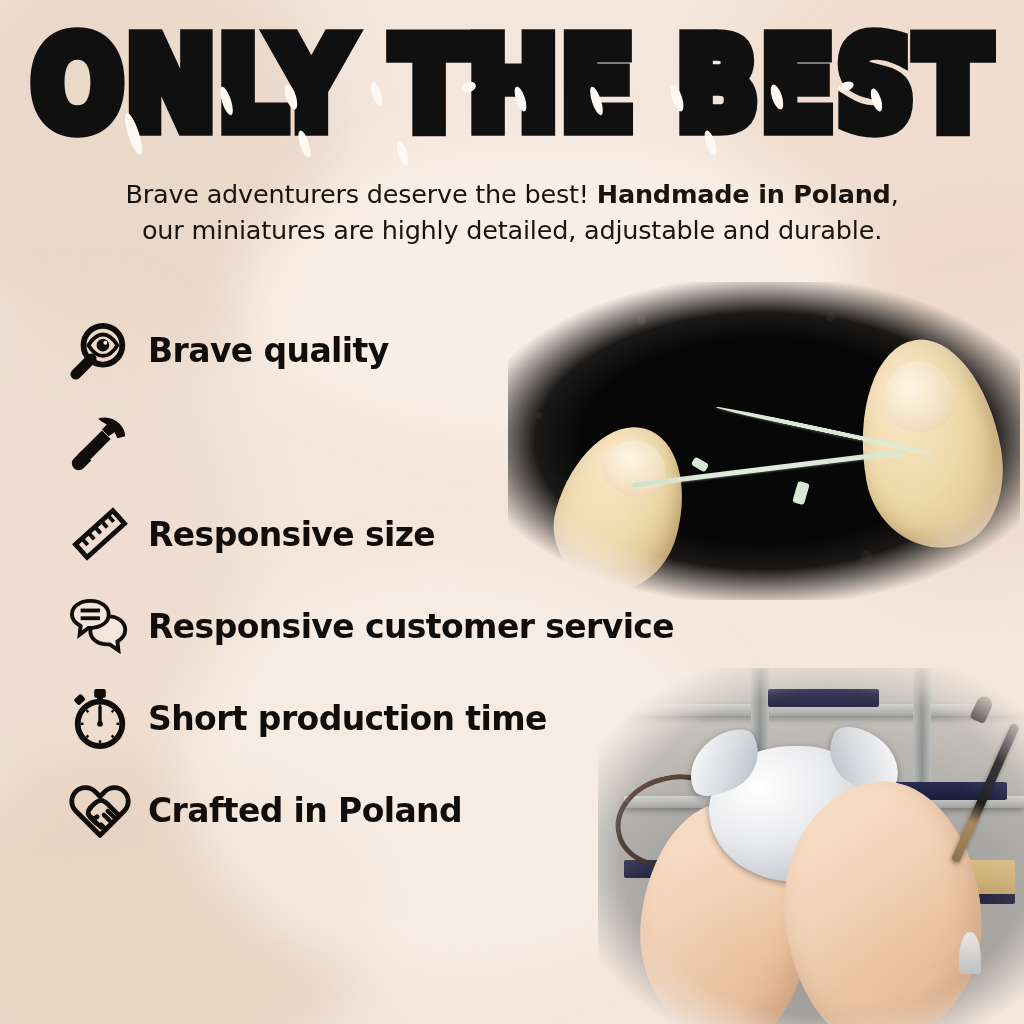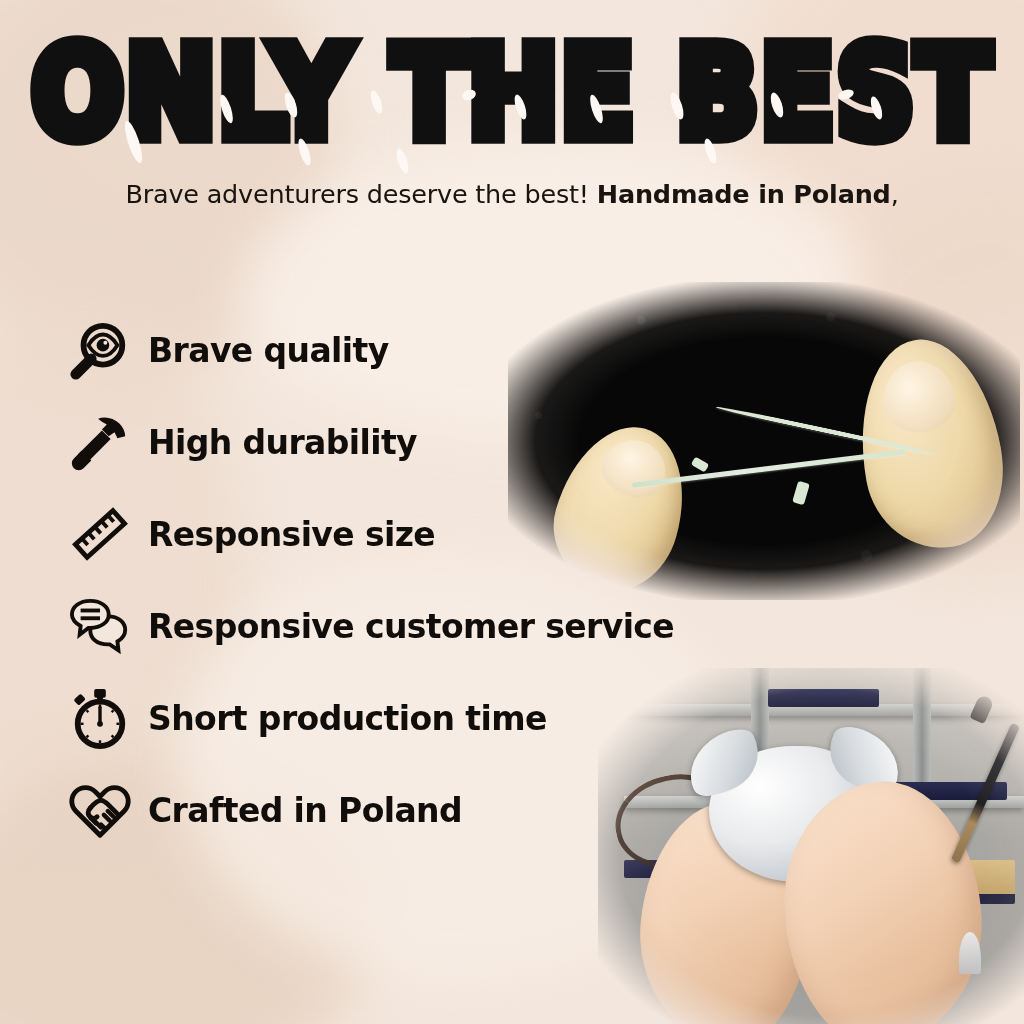--- a/index.html
+++ b/index.html
@@ -35,21 +35,21 @@
         border-radius:52% 48% 56% 44% / 46% 54% 46% 54%; }
   .w6 { left:240px;  top:140px;  width:620px; height:300px; background:#faf0e8; opacity:.85;
         border-radius:50% 50% 46% 54% / 54% 46% 54% 46%; }
   .w7 { left:180px;  top:560px;  width:560px; height:420px; background:#f8eee6; opacity:.8;
         border-radius:46% 54% 52% 48% / 48% 52% 48% 52%; }
   .w8 { left:60px; top:20px; width:300px; height:180px; background:#f7ece3; opacity:.6;
         border-radius:52% 48% 44% 56% / 56% 44% 56% 44%; }
 
   
   .headline-wrap {
-    position:absolute; left:0; right:0; top:42px;
+    position:absolute; left:0; right:0; top:34px;
     text-align:center;
   }
   .headline {
     position:relative;
     display:inline-block;
     font-family:"DejaVu Sans", sans-serif;
     font-weight:700;
     font-size:106px;
     line-height:.98;
     letter-spacing:2px;
@@ -285,20 +285,21 @@
       <div class="gl" style="left:672px;  top:50px;  width:10px; height:28px;"></div>
       <div class="gl" style="left:706px;  top:96px;  width:9px;  height:26px;"></div>
       <div class="gl" style="left:772px;  top:50px;  width:10px; height:26px;"></div>
       <div class="gl" style="left:838px;  top:48px;  width:16px; height:9px;"></div>
       <div class="gl" style="left:872px;  top:54px;  width:9px;  height:24px;"></div>
     </div>
   </div>
 
   <div class="subtitle">
     <span>Brave adventurers deserve the best! </span><b>Handmade in Poland</b><span>,</span><br>
+    <span>our miniatures are highly detailed, adjustable and durable.</span>
   </div>
 
   <div class="features">
 
     <div class="feature">
       <span class="ico">
         <svg width="62" height="62" viewBox="0 0 64 64">
           <line x1="23" y1="41" x2="7" y2="57" stroke="#100d0a" stroke-width="11" stroke-linecap="round"></line>
           <circle cx="35" cy="27" r="20" fill="none" stroke="#100d0a" stroke-width="6"></circle>
           <path d="M20 27c5-8 10-11 15-11s10 3 15 11c-5 8-10 11-15 11s-10-3-15-11z" fill="none" stroke="#100d0a" stroke-width="4"></path>
@@ -310,21 +311,20 @@
     </div>
 
     <div class="feature">
       <span class="ico">
         <svg width="62" height="62" viewBox="0 0 64 64">
           <path d="M30 8c7-3 16-1 22 5 4 4 6 9 6 13l-8 2-3-6-6 4-7-7 5-5-5-3z" fill="#100d0a"></path>
           <path d="M34 20l9 9-21 21-4 4-9-9 4-4z" fill="#100d0a"></path>
           <path d="M13 41l10 10-8 8a7 7 0 0 1-10-10z" fill="#100d0a"></path>
         </svg>
       </span>
-      <span class="label">High durability</span>
     </div>
 
     <div class="feature">
       <span class="ico">
         <svg width="62" height="62" viewBox="0 0 64 64">
           <g transform="rotate(-42 32 32)">
             <rect x="6" y="23" width="52" height="18" fill="none" stroke="#100d0a" stroke-width="5"></rect>
             <line x1="15" y1="23" x2="15" y2="32" stroke="#100d0a" stroke-width="4"></line>
             <line x1="24" y1="23" x2="24" y2="32" stroke="#100d0a" stroke-width="4"></line>
             <line x1="33" y1="23" x2="33" y2="32" stroke="#100d0a" stroke-width="4"></line>

